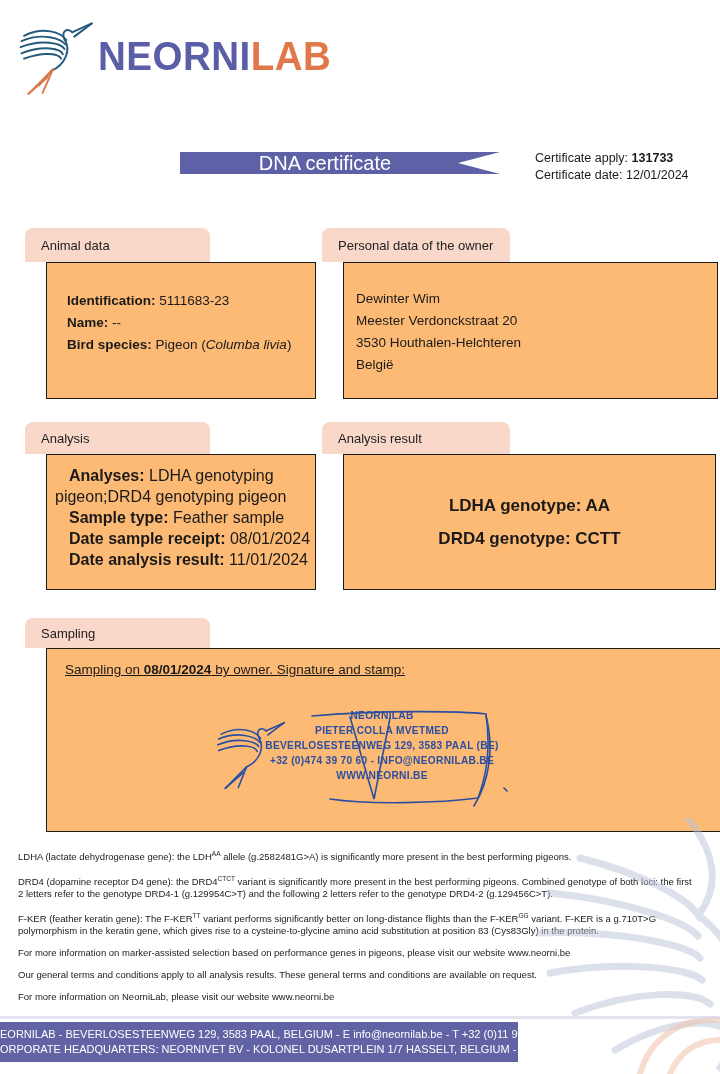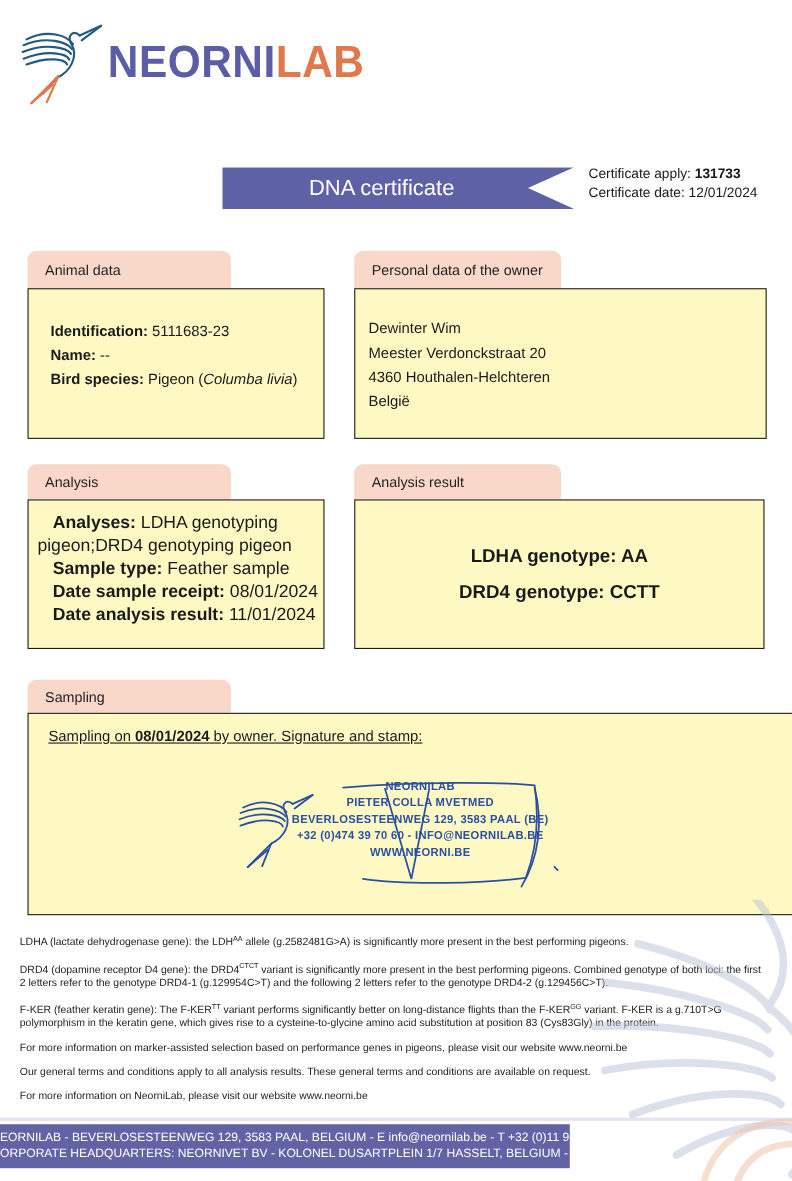--- a/index.html
+++ b/index.html
@@ -16,30 +16,30 @@
   .page{position:relative;width:720px;height:1074px;background:#fff;overflow:hidden;}
 
   
   .logo{position:absolute;left:10px;top:12px;display:flex;align-items:center;}
   .logo svg{width:88px;height:88px;}
   .wordmark{font-size:41px;font-weight:700;letter-spacing:.5px;transform:scaleX(.94);transform-origin:left center;white-space:nowrap;}
   .wordmark .wm1{color:var(--logo-purple);}
   .wordmark .wm2{color:var(--logo-orange);}
 
   
-  .ribbon{position:absolute;left:202px;top:152px;width:320px;height:38px;background:var(--banner-purple);
+  .ribbon{position:absolute;left:180px;top:152px;width:320px;height:22px;background:var(--banner-purple);
     clip-path:polygon(0 0,100% 0,calc(100% - 42px) 50%,100% 100%,0 100%);
     color:#fff;font-size:20px;display:flex;align-items:center;justify-content:center;padding-right:30px;text-align:right;}
   .certinfo{position:absolute;left:535px;top:150px;font-size:12.5px;line-height:17px;}
   .certinfo b{font-weight:700;}
 
   
   .tab{position:absolute;height:34px;background:var(--tab-pink);border-radius:8px 8px 0 0;
     font-size:13px;color:#222;display:flex;align-items:center;padding-left:16px;}
-  .box{position:absolute;border:1.5px solid #1c1c1c;background:#fef9c3;}
+  .box{position:absolute;border:1.5px solid #1c1c1c;background:#fdba74;margin-left:21px;}
 
   .animal-box{left:25px;top:262px;width:270px;height:137px;padding:27px 8px 0 20px;font-size:13.5px;line-height:22px;}
   .owner-box{left:322px;top:262px;width:375px;height:137px;padding:25px 8px 0 12px;font-size:13.5px;line-height:22px;}
   .analysis-box{left:25px;top:454px;width:270px;height:136px;padding:10px 4px 0 8px;font-size:16px;line-height:21px;}
   .analysis-box p{text-indent:14px;}
   .result-box{left:322px;top:454px;width:373px;height:136px;padding-top:34px;text-align:center;
     font-size:17px;font-weight:700;line-height:33px;}
   .sampling-box{left:25px;top:648px;width:716px;height:184px;padding:13px 8px 0 18px;font-size:13.5px;text-decoration:underline;}
   b{font-weight:700;}
   i{font-style:italic;}
@@ -110,21 +110,21 @@
     <div><b>Name:</b><span> --</span></div>
     <div><b>Bird species:</b><span> Pigeon (</span><i>Columba livia</i><span>)</span></div>
   </div>
 
   <div class="tab" style="left:322px;top:228px;width:188px;">
     <span>Personal data of the owner</span>
   </div>
   <div class="box owner-box">
     <div>Dewinter Wim</div>
     <div>Meester Verdonckstraat 20</div>
-    <div>4360 Houthalen-Helchteren</div>
+    <div>3530 Houthalen-Helchteren</div>
     <div>België</div>
   </div>
 
   <div class="tab" style="left:25px;top:422px;width:185px;height:32px;">
     <span>Analysis</span>
   </div>
   <div class="box analysis-box">
     <p><b>Analyses:</b><span> LDHA genotyping pigeon;DRD4 genotyping pigeon</span></p>
     <p><b>Sample type:</b><span> Feather sample</span></p>
     <p><b>Date sample receipt:</b><span> 08/01/2024</span></p>

